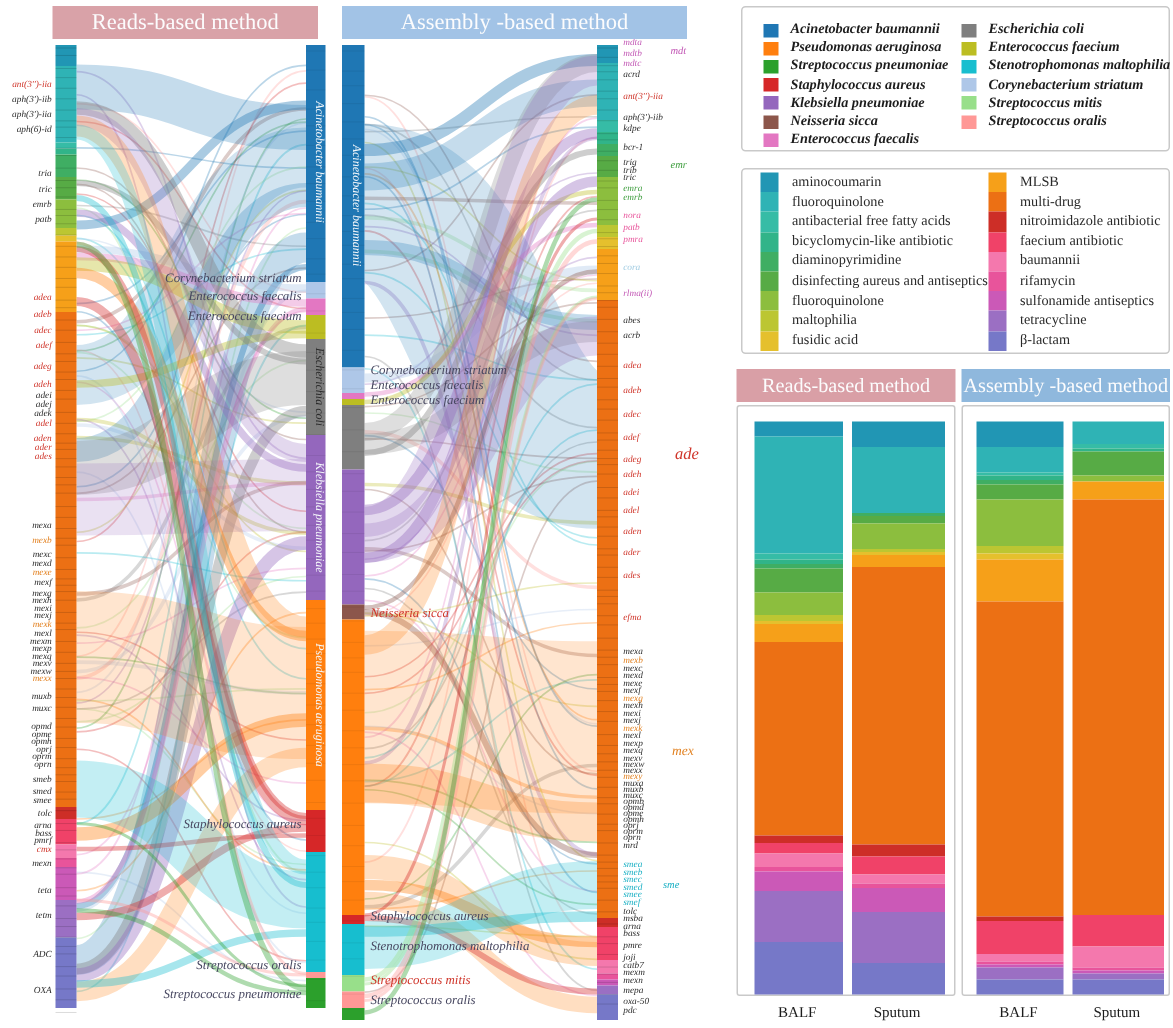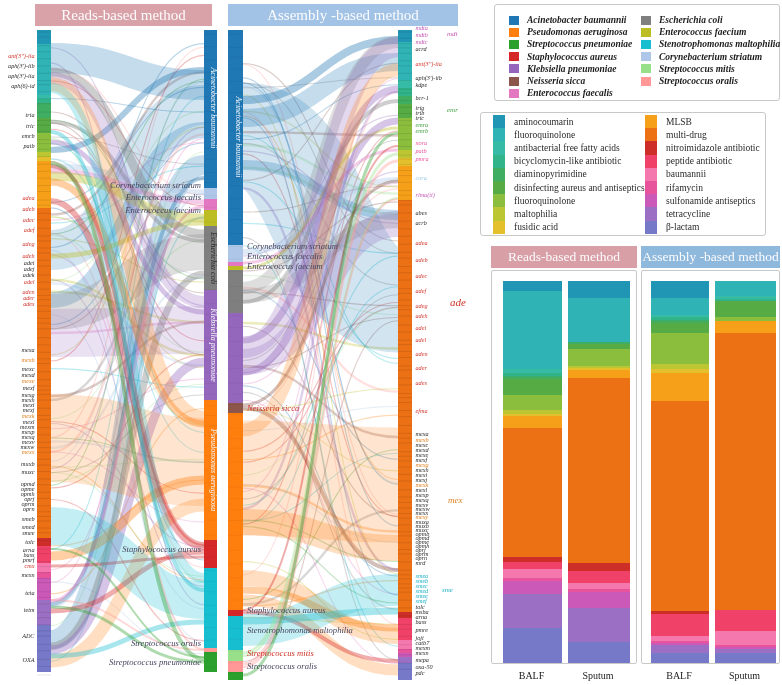--- a/index.html
+++ b/index.html
@@ -822,21 +822,21 @@
           <div class="sp-swatch" style="background: rgb(152, 223, 138);"></div>
           <span class="sp-label">Streptococcus mitis</span>
         </div>
         <div class="leg-row sp-row">
           <div class="sp-swatch" style="background: rgb(255, 152, 150);"></div>
           <span class="sp-label">Streptococcus oralis</span>
         </div>
       </div>
     </div>
 
-  <div class="box" id="legend-classes" style="left:480px;top:112px;width:286px;height:124px;">
+  <div class="box" id="legend-classes" style="left:494px;top:112px;width:286px;height:124px;">
       <div class="leg-col" style="left: 12px; top: 2px;">
         <div class="leg-row cl-row">
           <div class="cl-swatch" style="background: rgb(33, 150, 180);"></div>
           <span class="cl-label">aminocoumarin</span>
         </div>
         <div class="leg-row cl-row">
           <div class="cl-swatch" style="background: rgb(47, 179, 181);"></div>
           <span class="cl-label">fluoroquinolone</span>
         </div>
         <div class="leg-row cl-row">
@@ -876,21 +876,21 @@
         <div class="leg-row cl-row">
           <div class="cl-swatch" style="background: rgb(236, 112, 20);"></div>
           <span class="cl-label">multi-drug</span>
         </div>
         <div class="leg-row cl-row">
           <div class="cl-swatch" style="background: rgb(205, 46, 39);"></div>
           <span class="cl-label">nitroimidazole antibiotic</span>
         </div>
         <div class="leg-row cl-row">
           <div class="cl-swatch" style="background: rgb(240, 66, 104);"></div>
-          <span class="cl-label">peptide antibiotic</span>
+          <span class="cl-label">faecium antibiotic</span>
         </div>
         <div class="leg-row cl-row">
           <div class="cl-swatch" style="background: rgb(244, 120, 173);"></div>
           <span class="cl-label">baumannii</span>
         </div>
         <div class="leg-row cl-row">
           <div class="cl-swatch" style="background: rgb(232, 84, 155);"></div>
           <span class="cl-label">rifamycin</span>
         </div>
         <div class="leg-row cl-row">

